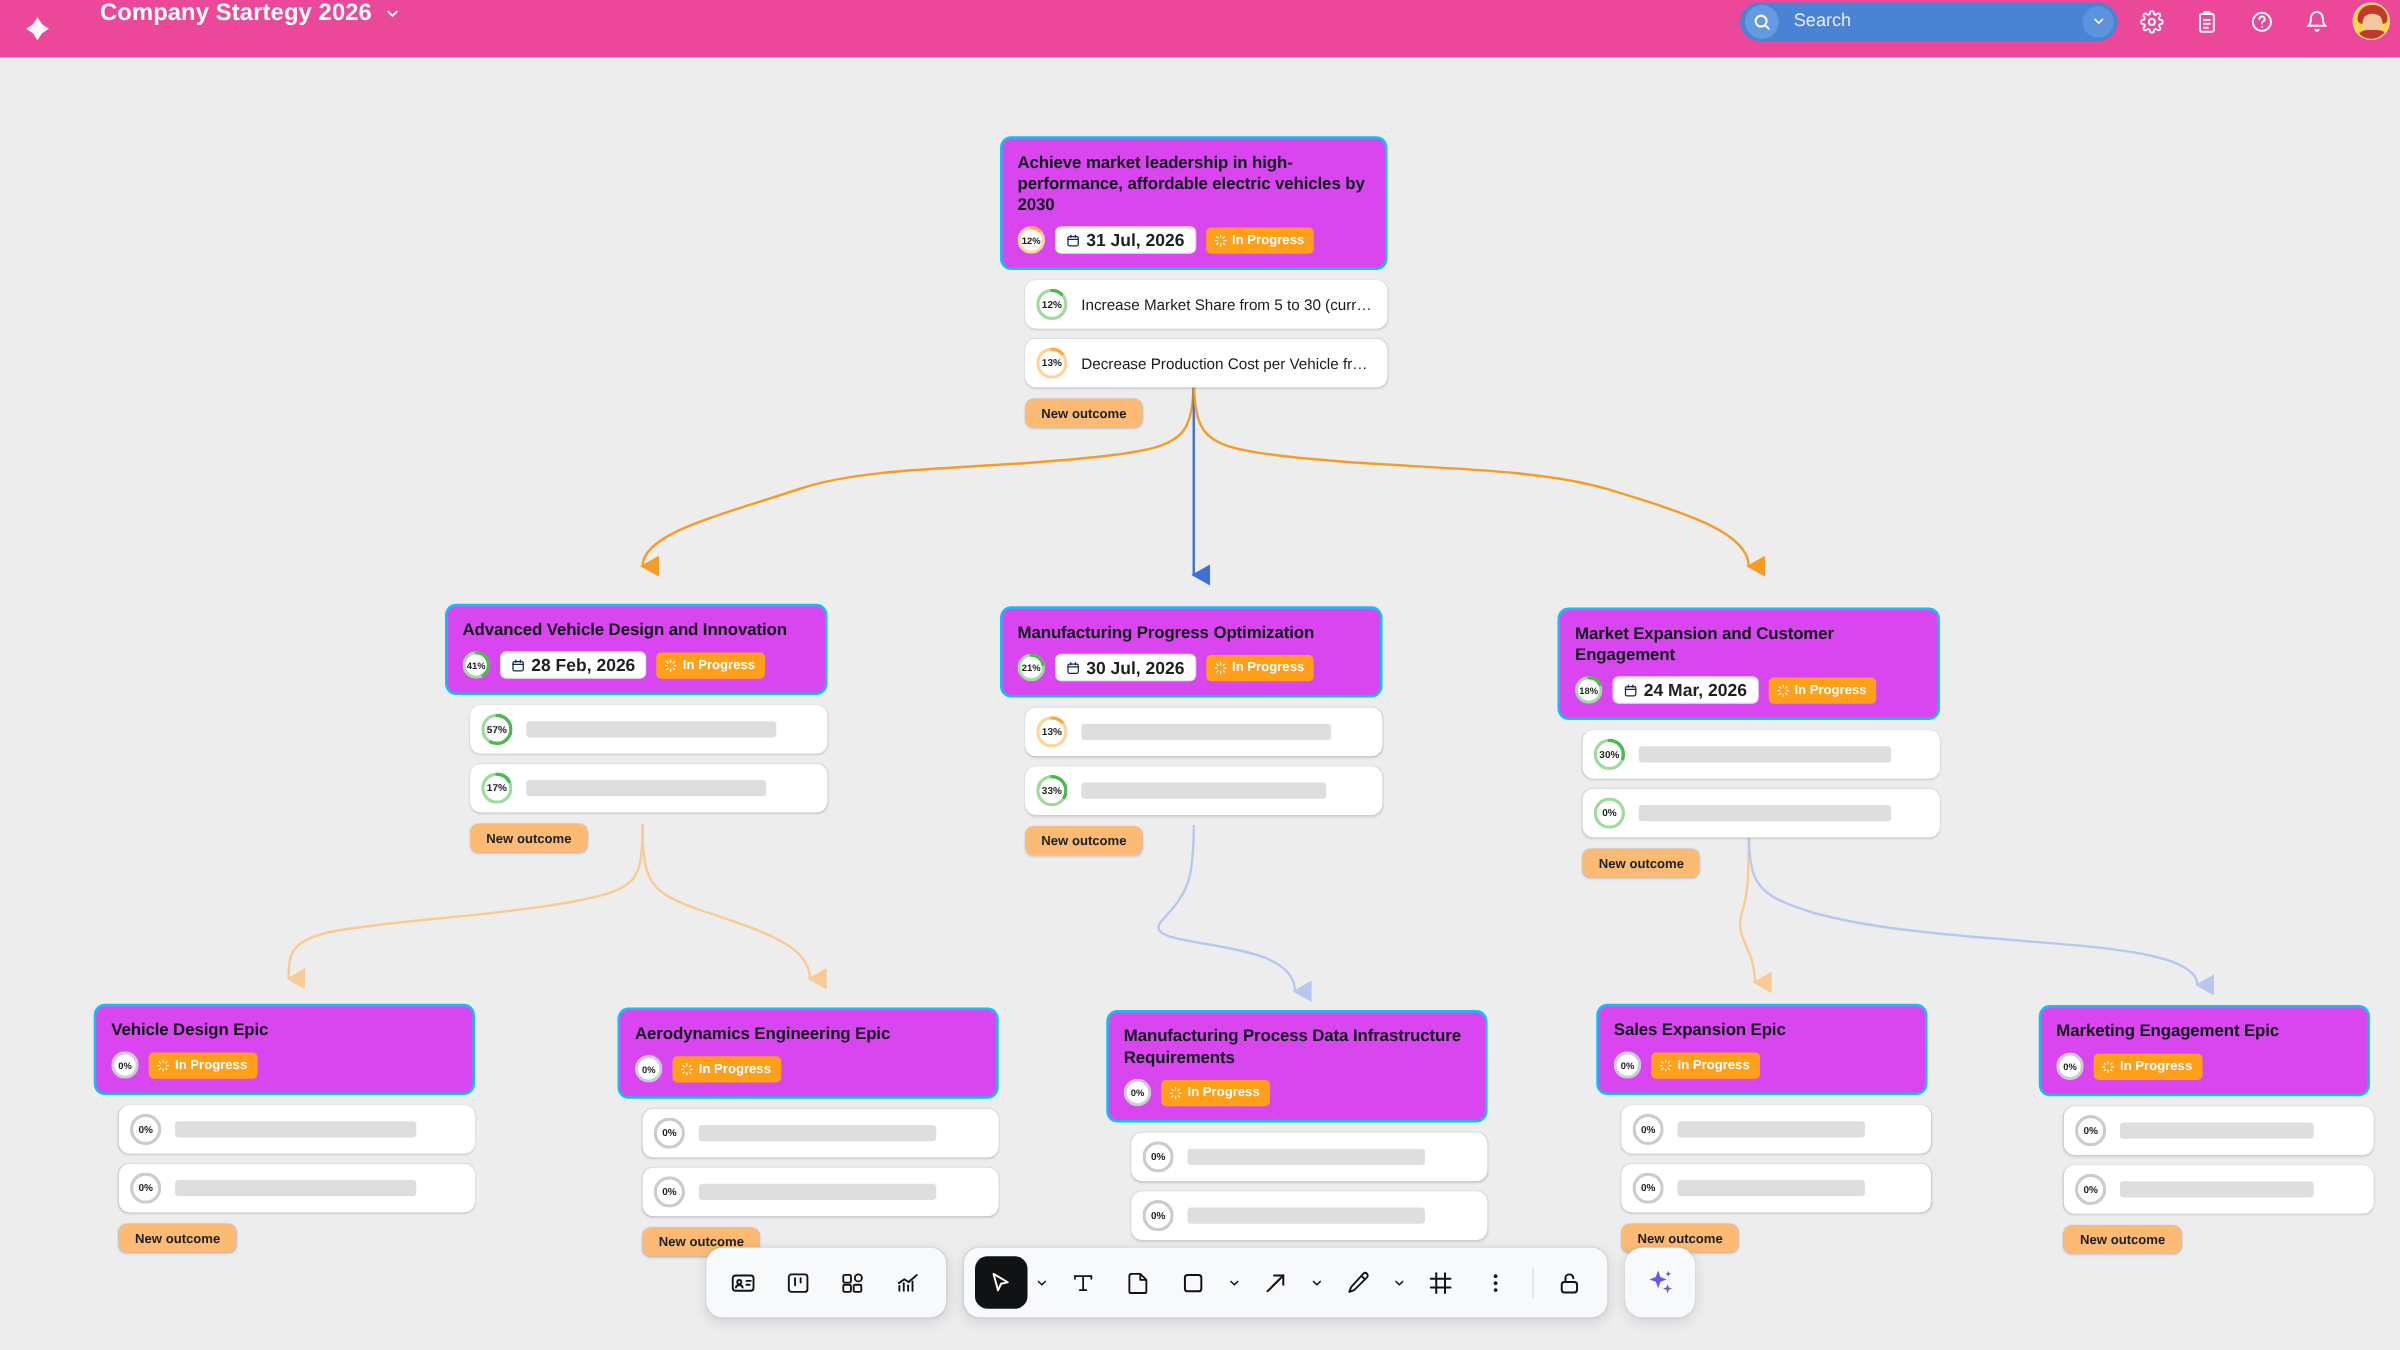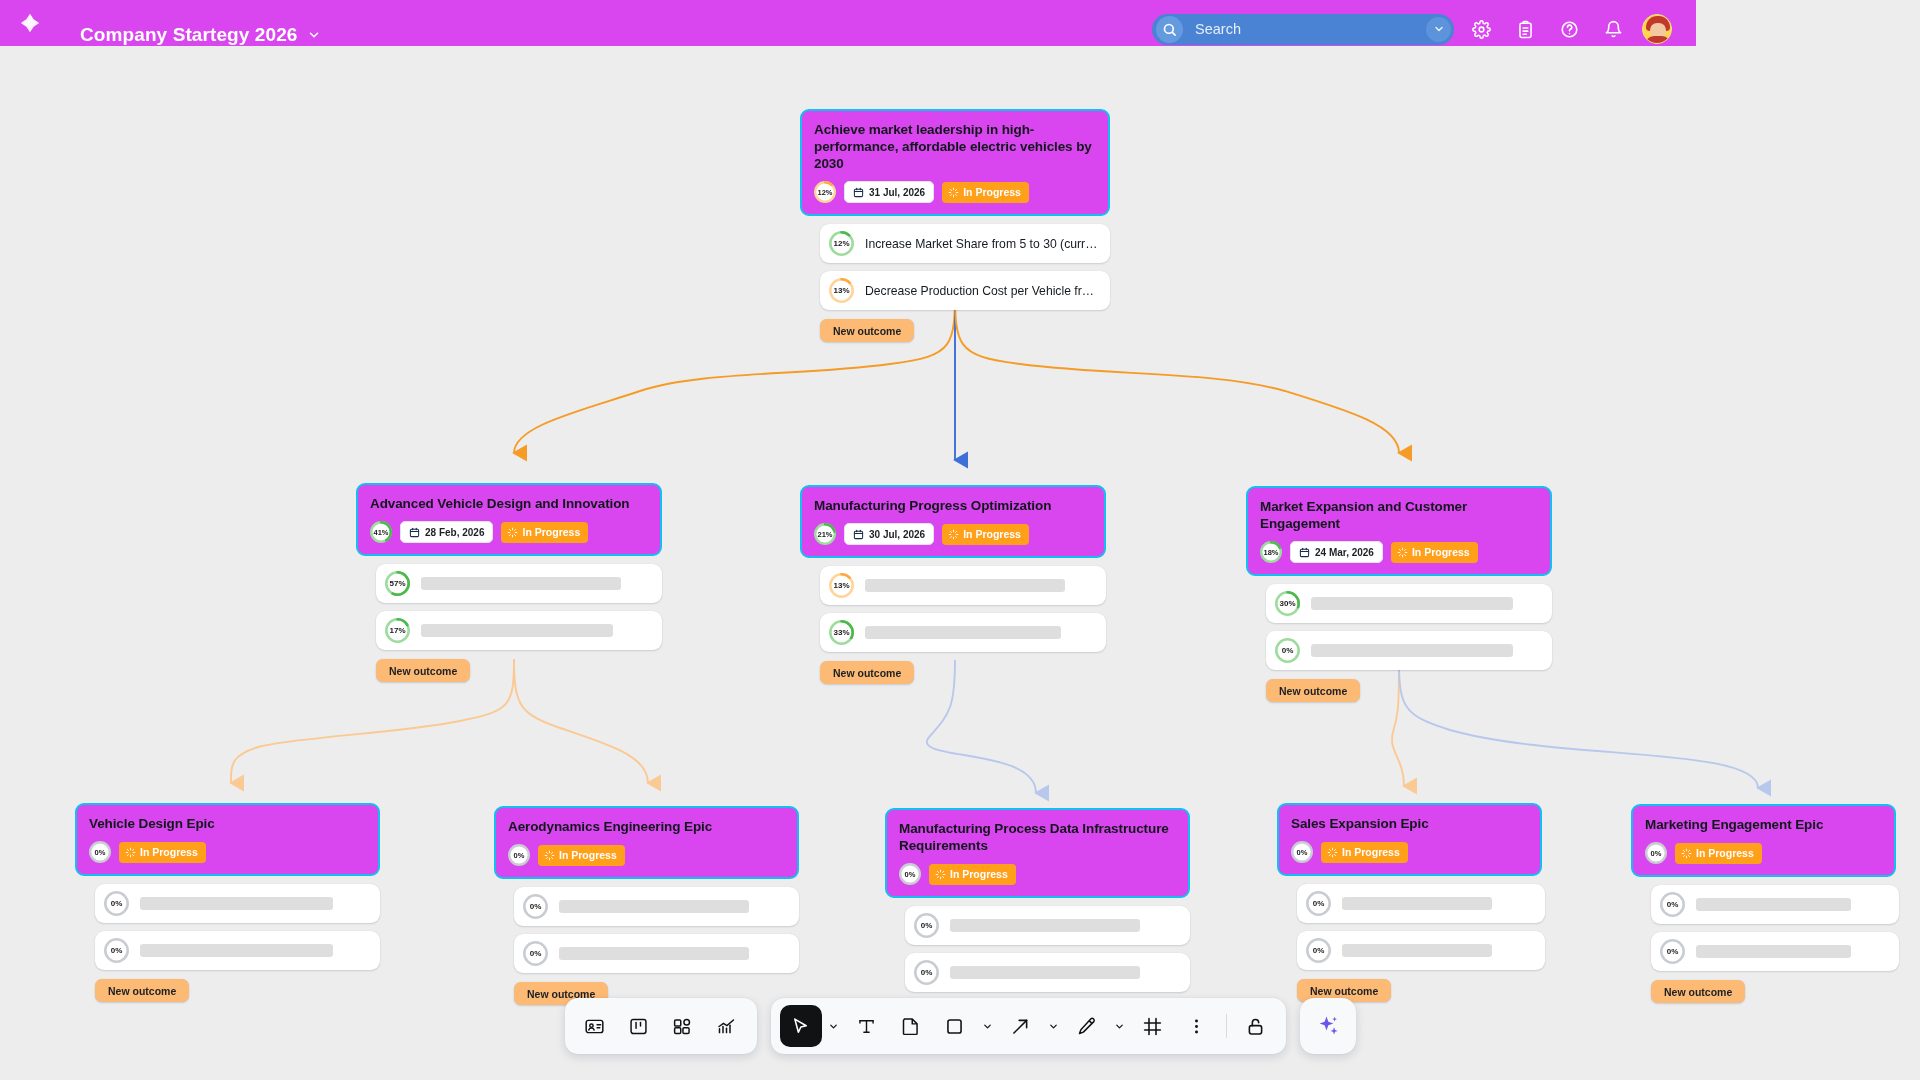--- a/index.html
+++ b/index.html
@@ -5,39 +5,39 @@
   * { box-sizing: border-box; margin: 0; padding: 0; }
   html, body {
     width: 1920px; height: 1080px;
     font-family: "Liberation Sans", sans-serif;
     background: #ededed; overflow: hidden;
   }
 
   
   .topbar {
     position: absolute; top: 0; left: 0;
-    width: 1696px; height: 46px;
-    background: #d946ef;
-    display: flex; align-items: flex-end;
+    width: 1920px; height: 46px;
+    background: #ec4899;
+    display: flex; align-items: flex-start;
   }
   .brand-logo {
     width: 44px; height: 46px;
     display: flex; align-items: center; justify-content: center;
     margin-left: 8px;
   }
   .nav-title {
     display: flex; align-items: center; gap: 9px;
     margin-left: 28px;
     color: #fff; font-size: 19px; font-weight: 700;
     letter-spacing: .1px;
   }
   .chev-white { display:block; }
   .nav-right {
     margin-left: auto; display: flex; align-items: center;
-    gap: 10px; padding-right: 24px;
+    gap: 10px; padding-right: 8px;
   }
   .search-box {
     width: 302px; height: 31px; border-radius: 17px;
     background: #4A83D4;
     display: flex; align-items: center; position: relative;
     padding-left: 4px;
   }
   .search-circle {
     width: 27px; height: 27px; border-radius: 50%;
     background: #649AE0; display:flex; align-items:center; justify-content:center;
@@ -100,21 +100,21 @@
     display:flex; align-items:center; justify-content:center;
     font-size: 7.5px; font-weight: 700; color:#1a1a1a;
     flex: 0 0 auto; position: relative;
   }
   .ring span { position: relative; z-index: 2; }
   .ring .ringsvg { position:absolute; inset:0; }
 
   .date-chip {
     height: 22px; background:#fff; border:1px solid #E3E6E8;
     border-radius: 5px; display:flex; align-items:center; gap:5px;
-    padding: 0 8px; font-size: 10px; font-weight: 600; color:#1c2024;
+    padding: 0 8px; font-size: 14px; font-weight: 600; color:#1c2024;
     white-space: nowrap;
   }
   .status-chip {
     height: 21px; background:#FF9F1A; border-radius: 4px;
     display:flex; align-items:center; gap:4px; padding: 0 8px 0 6px;
     font-size: 10.5px; font-weight: 700; color:#fff; white-space:nowrap;
   }
 
   .outcome-row {
     background:#fff; border-radius: 9px;

